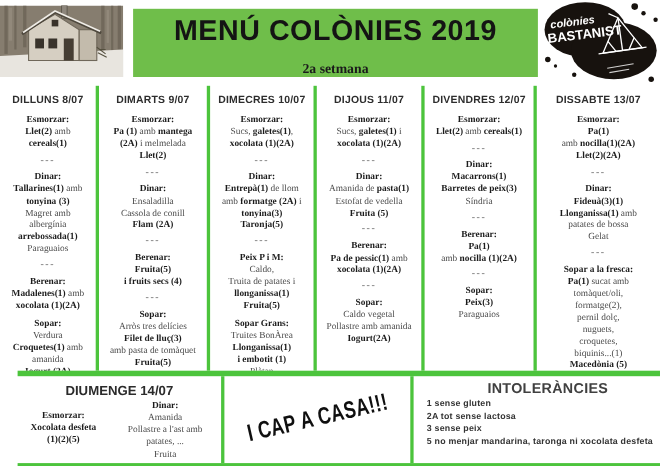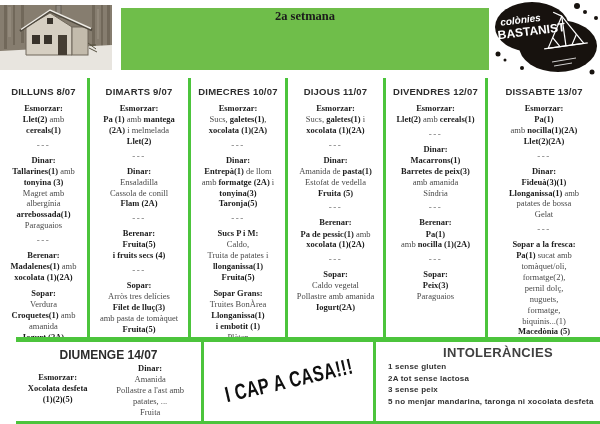--- a/index.html
+++ b/index.html
@@ -11,21 +11,21 @@
   .page{position:relative;width:600px;height:424px;background:#fff;overflow:hidden;
         font-family:"Liberation Serif", serif;}
   
   .header{position:absolute;top:0;left:0;width:600px;height:78px;}
   .photo{position:absolute;left:0;top:5px;width:112px;height:65px;}
   .banner{position:absolute;left:121px;top:8px;width:368px;height:62px;background:var(--banner);
           text-align:center;box-sizing:border-box;}
   .title{font-family:"Liberation Sans", sans-serif;font-weight:800;font-size:26px;
          letter-spacing:.5px;color:#141414;margin-top:5px;line-height:1.15;}
   .subtitle{font-family:"Liberation Serif", serif;font-weight:bold;font-size:12.5px;
-            color:#1b1b1b;margin-top:1px;}
+            color:#1b1b1b;margin-top:12px;}
   .logo{position:absolute;left:492px;top:0;width:108px;height:78px;}
   
   .days{position:absolute;top:78px;left:0;width:600px;height:259px;display:grid;
         grid-template-columns:90px 101px 97px 98px 102px 112px;}
   .day{border-right:3px solid var(--line);box-sizing:border-box;overflow:hidden;
        padding:0 2px;text-align:center;}
   .day:last-child{border-right:none;}
   .day-title{font-family:"Liberation Sans", sans-serif;font-weight:bold;font-size:9.5px;
              color:#2d2d2d;letter-spacing:.2px;margin:8px 0 6px;}
   .section{margin-bottom:5px;}
@@ -83,20 +83,21 @@
         <path d="M20 26 L50 6 L92 25" fill="none" stroke="#4e483d" stroke-width="2.5"></path>
         <path d="M21 24.5 L50 5 L91 23.5" fill="none" stroke="#efece6" stroke-width="1.5"></path>
         <rect x="47" y="13" width="6" height="6" fill="#39332b"></rect>
         <rect x="32" y="30" width="8" height="9" fill="#39332b"></rect>
         <rect x="44" y="30" width="8" height="9" fill="#39332b"></rect>
         <rect x="58" y="30" width="9" height="20" fill="#453d33"></rect>
         <path d="M88 38 L96 44 M90 40 L96 40 M89 43 L97 47" stroke="#55503f" stroke-width="1" fill="none"></path>
       </svg>
     </div>
     <div class="banner">
+      <div class="title">MENÚ COLÒNIES 2019</div>
       <div class="subtitle">2a setmana</div>
     </div>
     <div class="logo">
       <svg viewBox="0 0 108 78" width="108" height="78">
         <g fill="#17120e">
           <ellipse cx="40" cy="27" rx="37" ry="25"></ellipse>
           <ellipse cx="66" cy="46" rx="39" ry="26"></ellipse>
           <circle cx="85" cy="6" r="3"></circle>
             <circle cx="93" cy="12" r="2"></circle>
           <circle cx="6" cy="54" r="2.5"></circle>
@@ -196,21 +197,21 @@
         <div class="sep">---</div>
         <div class="section">
           <div class="sec-heading">Dinar:</div>
           <div class="line"><span class="b">Entrepà(1)</span><span> de llom</span></div>
           <div class="line"><span>amb </span><span class="b">formatge (2A)</span><span> i</span></div>
           <div class="line"><span class="b">tonyina(3)</span></div>
           <div class="line"><span class="b">Taronja(5)</span></div>
         </div>
         <div class="sep">---</div>
         <div class="section">
-          <div class="sec-heading">Sucs P i M:</div>
+          <div class="sec-heading">Peix P i M:</div>
           <div class="line"><span>Caldo,</span></div>
           <div class="line"><span>Truita de patates i</span></div>
           <div class="line"><span class="b">llonganissa(1)</span></div>
           <div class="line"><span class="b">Fruita(5)</span></div>
         </div>
         <div class="section">
           <div class="sec-heading">Sopar Grans:</div>
           <div class="line"><span>Truites BonÀrea</span></div>
           <div class="line"><span class="b">Llonganissa(1)</span></div>
           <div class="line"><span class="b">i embotit (1)</span></div>
@@ -249,21 +250,20 @@
         <div class="day-title">DIVENDRES 12/07</div>
         <div class="section">
           <div class="sec-heading">Esmorzar:</div>
           <div class="line"><span class="b">Llet(2)</span><span> amb </span><span class="b">cereals(1)</span></div>
         </div>
         <div class="sep">---</div>
         <div class="section">
           <div class="sec-heading">Dinar:</div>
           <div class="line"><span class="b">Macarrons(1)</span></div>
           <div class="line"><span class="b">Barretes de peix(3)</span></div>
-          <div class="line"><span>amb amanida</span></div>
           <div class="line"><span>Síndria</span></div>
         </div>
         <div class="sep">---</div>
         <div class="section">
           <div class="sec-heading">Berenar:</div>
           <div class="line"><span class="b">Pa(1)</span></div>
           <div class="line"><span>amb </span><span class="b">nocilla (1)(2A)</span></div>
         </div>
         <div class="sep">---</div>
         <div class="section">
@@ -289,21 +289,21 @@
           <div class="line"><span>Gelat</span></div>
         </div>
         <div class="sep">---</div>
         <div class="section">
           <div class="sec-heading">Sopar a la fresca:</div>
           <div class="line"><span class="b">Pa(1)</span><span> sucat amb</span></div>
           <div class="line"><span>tomàquet/oli,</span></div>
           <div class="line"><span>formatge(2),</span></div>
           <div class="line"><span>pernil dolç,</span></div>
           <div class="line"><span>nuguets,</span></div>
-          <div class="line"><span>formatge,</span></div>
+          <div class="line"><span>croquetes,</span></div>
           <div class="line"><span>biquinis...(1)</span></div>
           <div class="line"><span class="b">Macedònia (5)</span></div>
         </div>
       </div>
     </div>
 
   <div class="footer">
     <div class="sunday">
       <div class="sunday-title">DIUMENGE 14/07</div>
       <div class="sunday-cols" id="sunday-cols">

